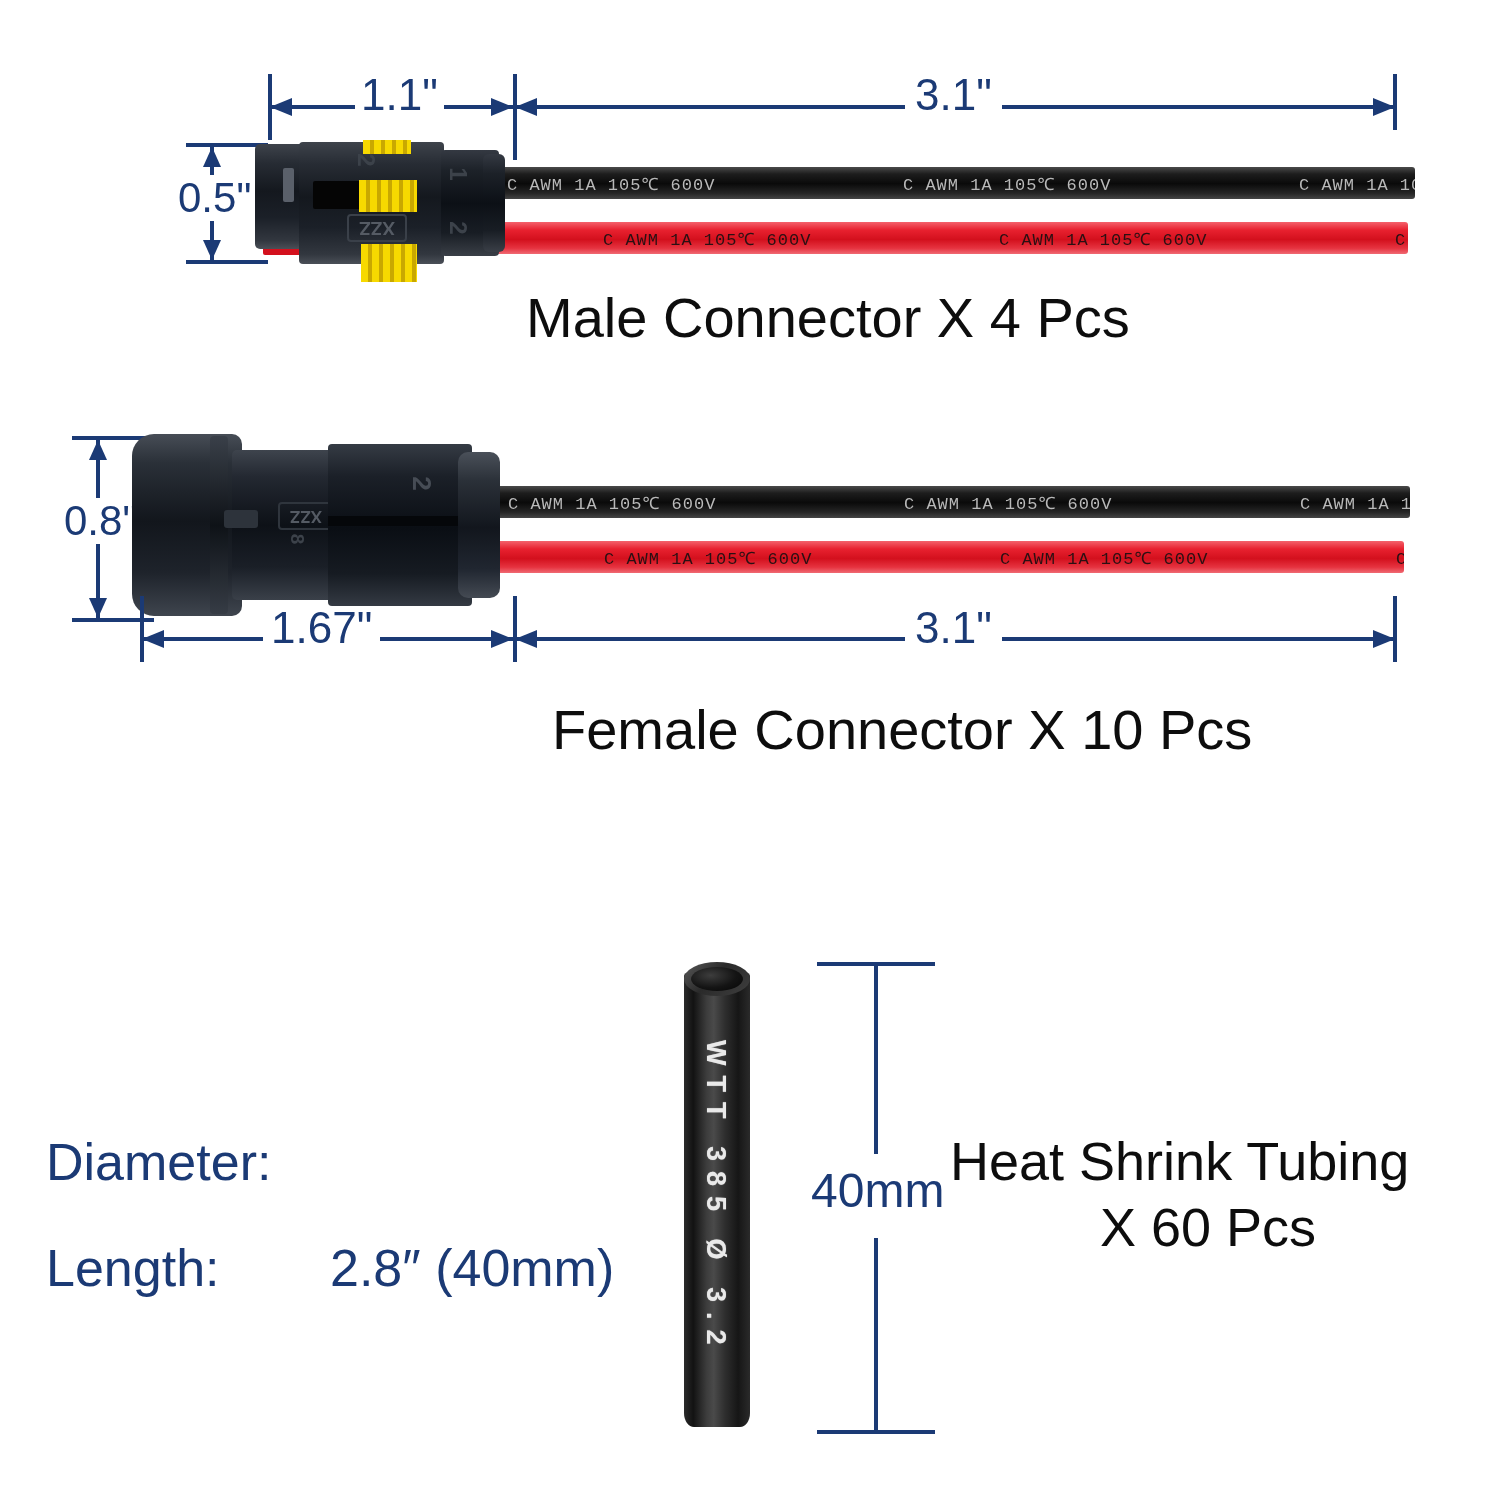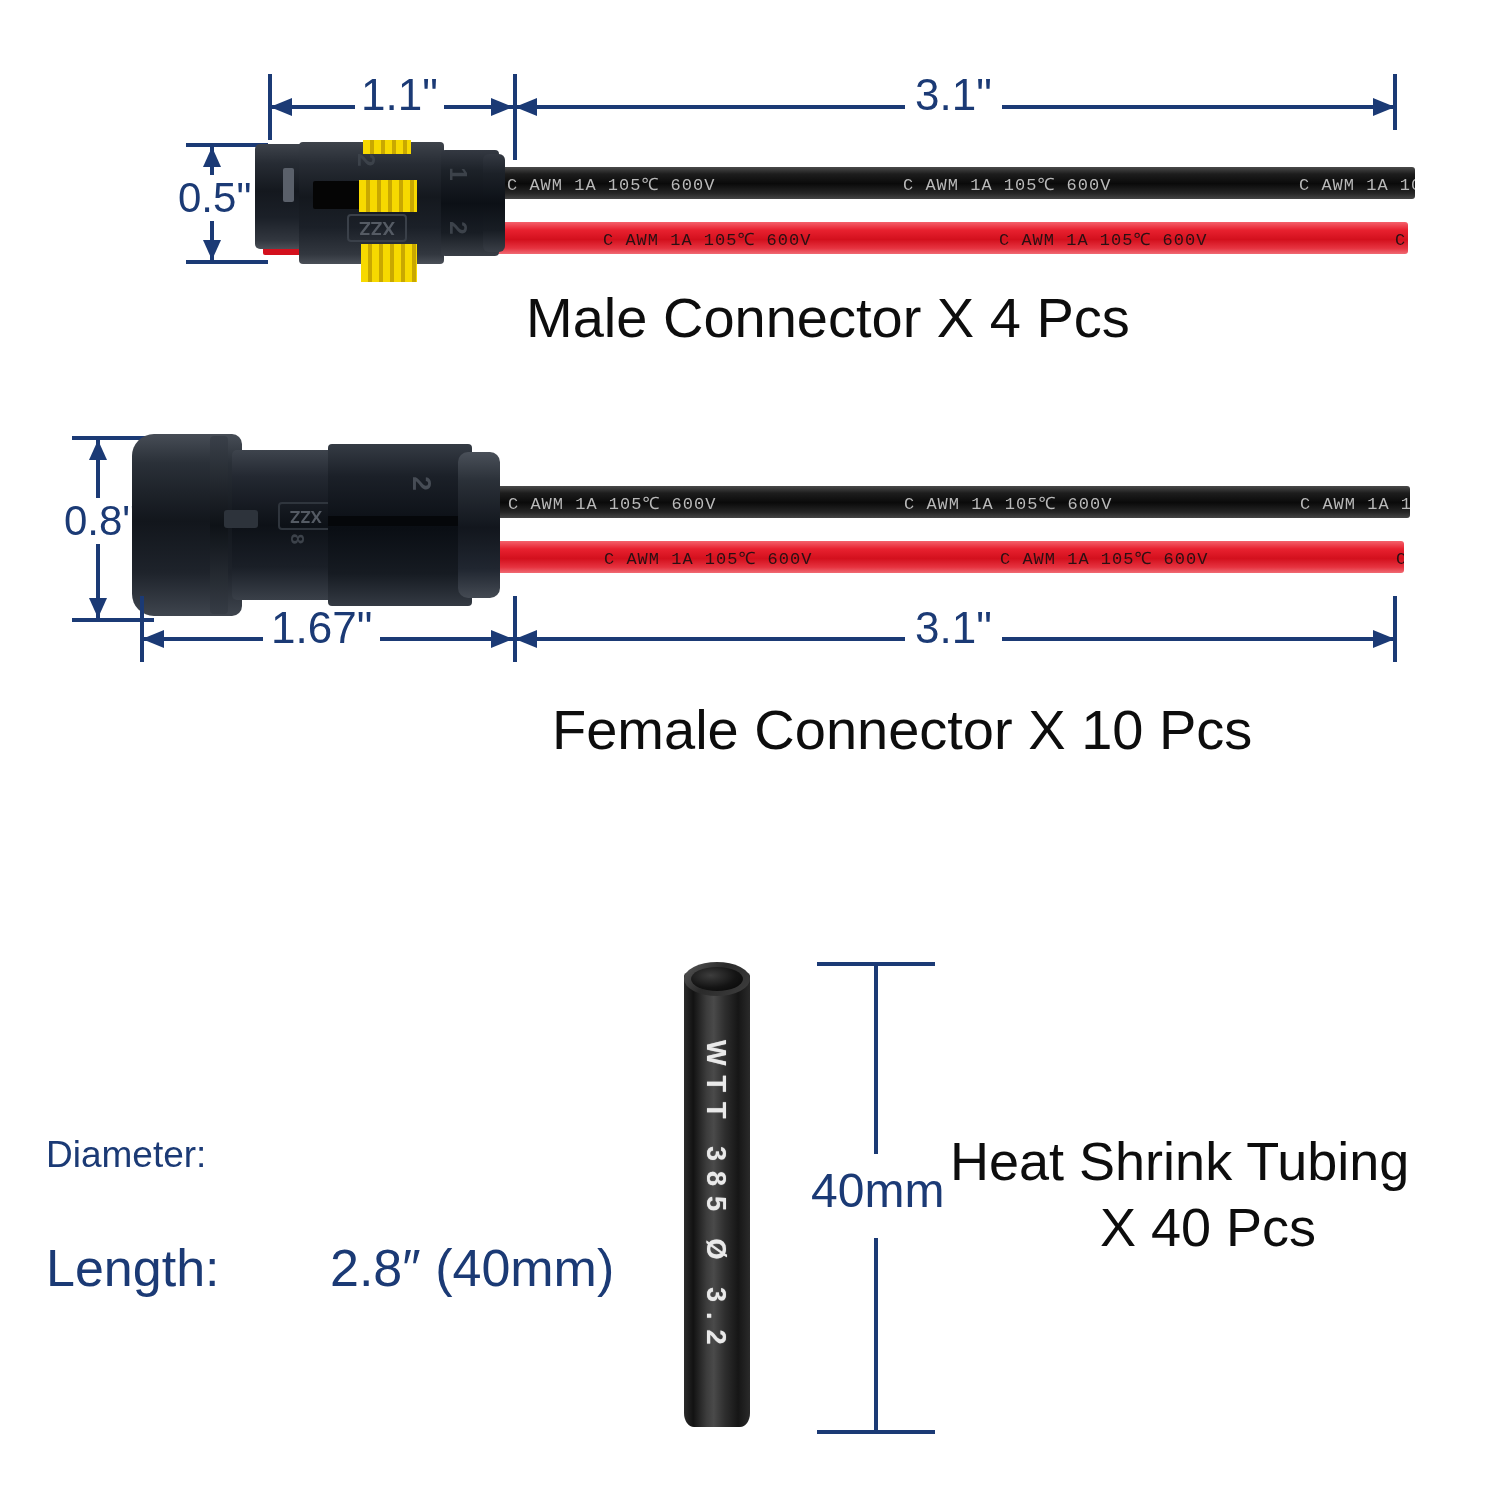--- a/index.html
+++ b/index.html
@@ -330,22 +330,22 @@
       <div class="tube-hole" style="left:7px;top:5px;width:52px;height:24px;"></div>
       <div class="tube-text" style="left:47px;top:78px;font-size:27px;">WTT 385 Ø 3.2</div>
     </div>
 
     <div class="ext-h" style="left:817px;top:22px;width:118px;"></div>
     <div class="dimline-v" style="left:874px;top:24px;height:190px;"></div>
     <div class="dim-label" style="left:805px;top:225px;font-size:48px;background:#fff;padding:2px 6px;">40mm</div>
     <div class="dimline-v" style="left:874px;top:298px;height:192px;"></div>
     <div class="ext-h" style="left:817px;top:490px;width:118px;"></div>
 
-    <div class="spec-line" style="left:46px;top:196px;font-size:37px;">Diameter:</div>
+    <div class="spec-line" style="left:46px;top:196px;font-size:52px;">Diameter:</div>
 
     <div class="spec-line" style="left:46px;top:302px;font-size:52px;">Length:</div>
     <div class="spec-line" style="left:330px;top:302px;font-size:52px;">2.8″ (40mm)</div>
 
     <div class="caption" style="left:950px;top:192px;font-size:54px;">Heat Shrink Tubing</div>
-    <div class="caption" style="left:1100px;top:258px;font-size:54px;">X 40 Pcs</div>
+    <div class="caption" style="left:1100px;top:258px;font-size:54px;">X 60 Pcs</div>
   </div>
 
 </div>
 
 </body></html>

